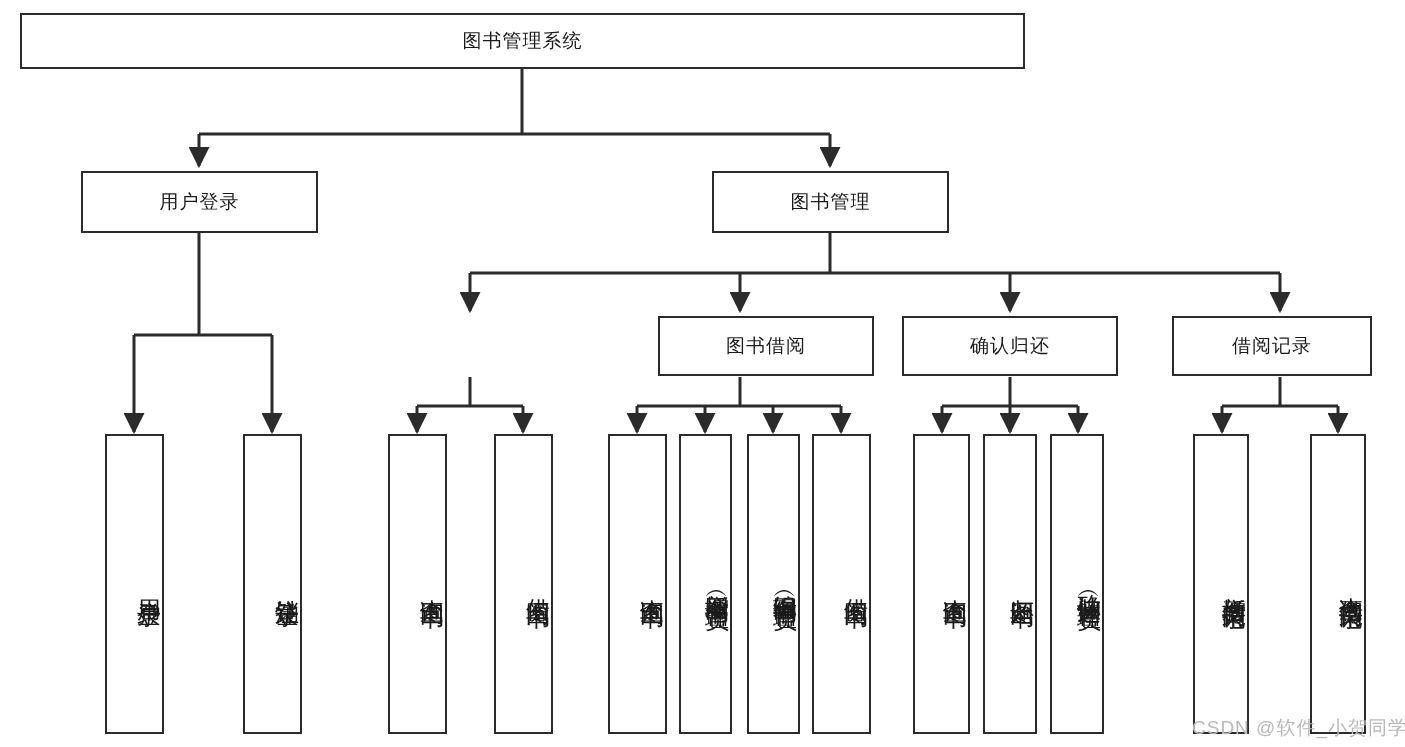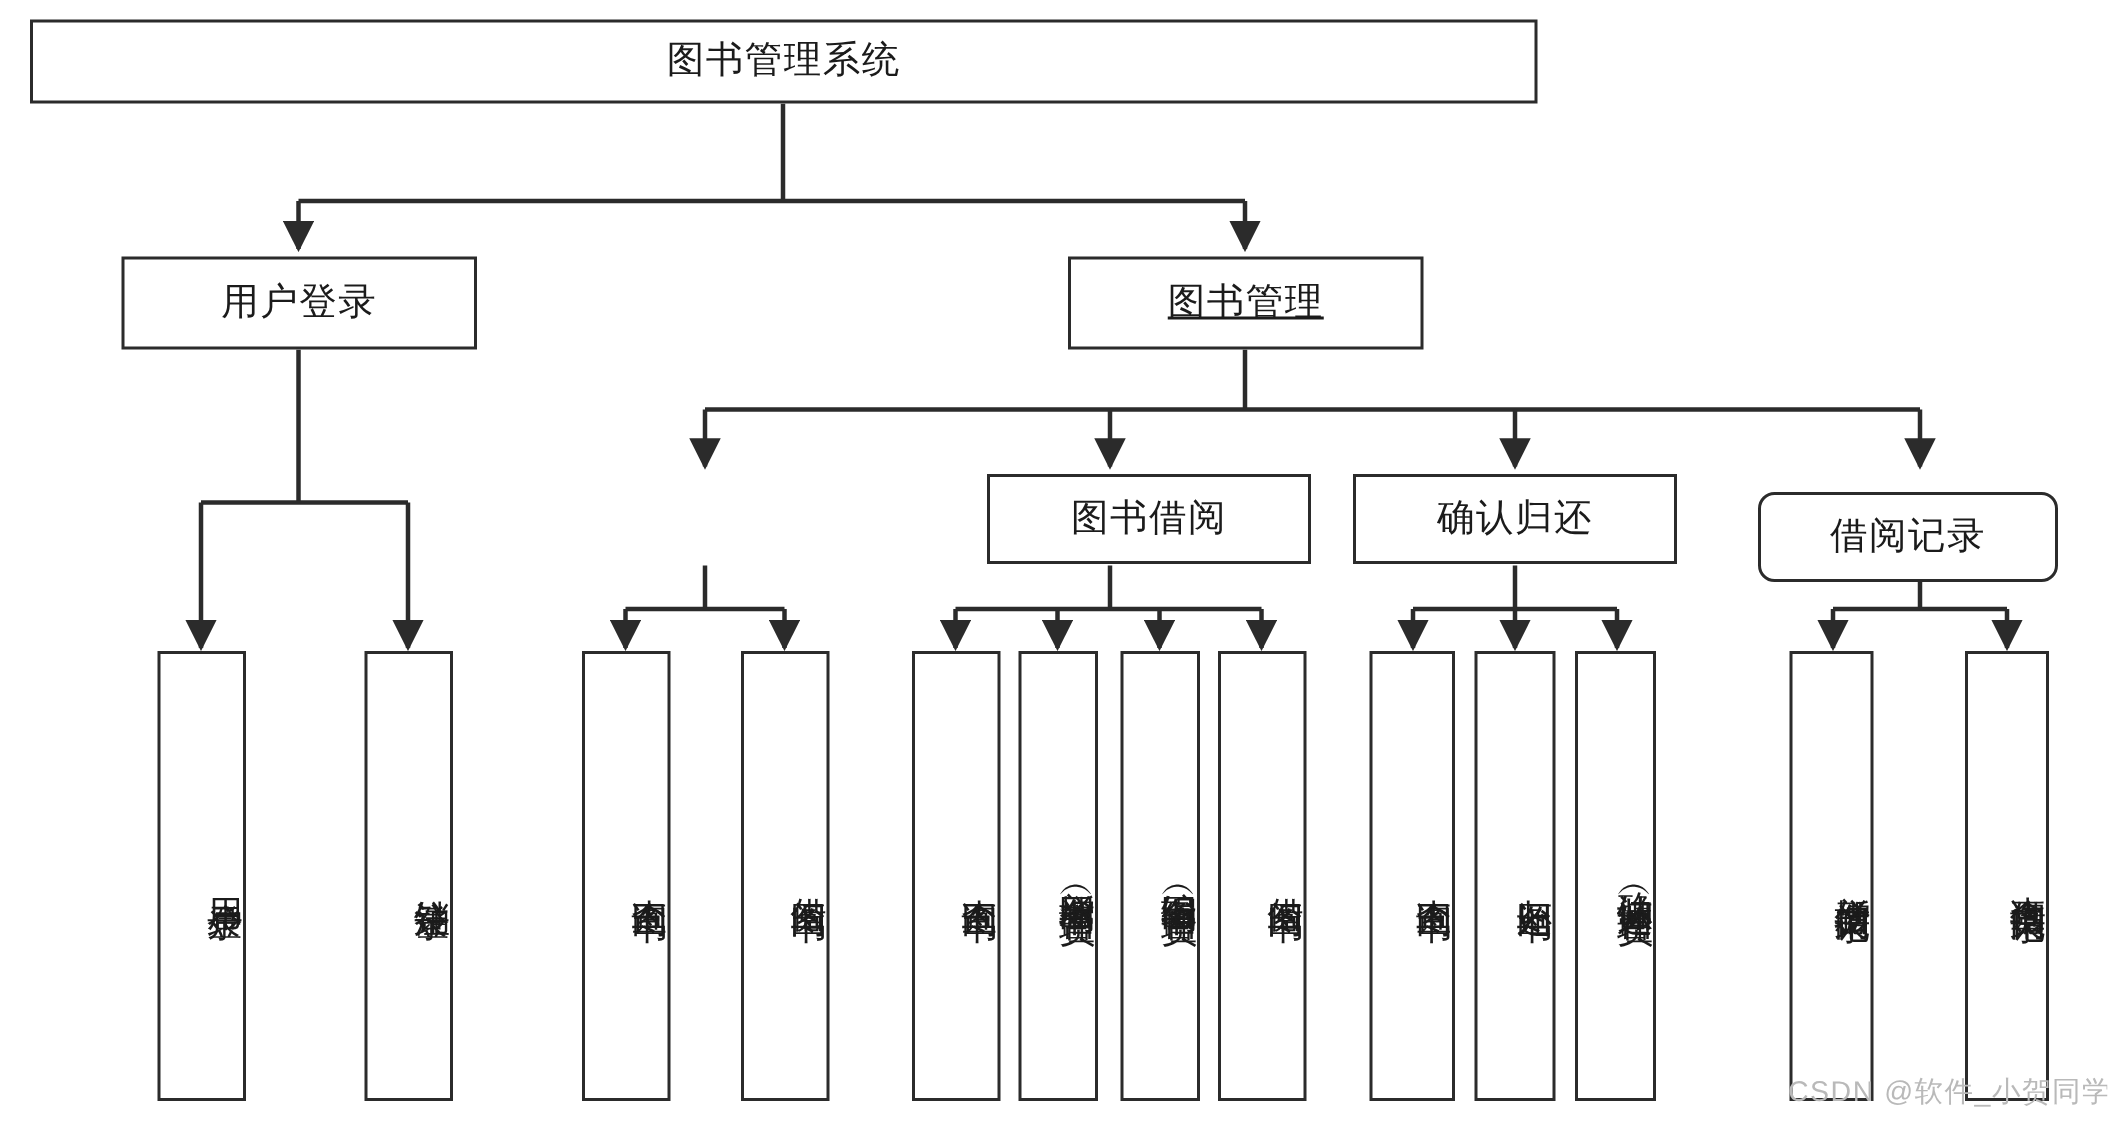--- a/index.html
+++ b/index.html
@@ -31,21 +31,21 @@
     box-sizing: border-box;
     border: 2px solid #2b2b2b;
     background: #ffffff;
     display: flex;
     align-items: center;
     justify-content: center;
     color: #1b1b1b;
     text-align: center;
   }
   .node.horizontal {
-    font-size: 25px;
+    font-size: 19px;
     letter-spacing: 1px;
     line-height: 1.1;
   }
   .node.vertical {
     writing-mode: vertical-rl;
     text-orientation: upright;
     font-size: 24px;
     line-height: 1.12;
     letter-spacing: 2px;
     padding: 6px 0;
@@ -126,34 +126,34 @@
   </svg>
 
   <div class="node horizontal" style="left:20px; top:13px; width:1005px; height:56px;">
     <span>图书管理系统</span>
   </div>
 
   <div class="node horizontal" style="left:81px; top:171px; width:237px; height:62px;">
     <span>用户登录</span>
   </div>
 
-  <div class="node horizontal" style="left:712px; top:171px; width:237px; height:62px;text-decoration:underline;">
+  <div class="node horizontal" style="left:712px; top:171px; width:237px; height:62px;">
     <span>图书管理</span>
   </div>
 
 
   <div class="node horizontal" style="left:658px; top:316px; width:216px; height:60px;">
     <span>图书借阅</span>
   </div>
 
   <div class="node horizontal" style="left:902px; top:316px; width:216px; height:60px;">
     <span>确认归还</span>
   </div>
 
-  <div class="node horizontal" style="left:1172px; top:328px; width:200px; height:60px;border-radius:11px;">
+  <div class="node horizontal" style="left:1172px; top:316px; width:200px; height:60px;">
     <span>借阅记录</span>
   </div>
 
   <div class="node vertical" style="left:105px; top:434px; width:59px; height:300px;">
     <span class="vlabel">用户登录</span>
   </div>
 
   <div class="node vertical" style="left:243px; top:434px; width:59px; height:300px;">
     <span class="vlabel">注销登录</span>
   </div>

